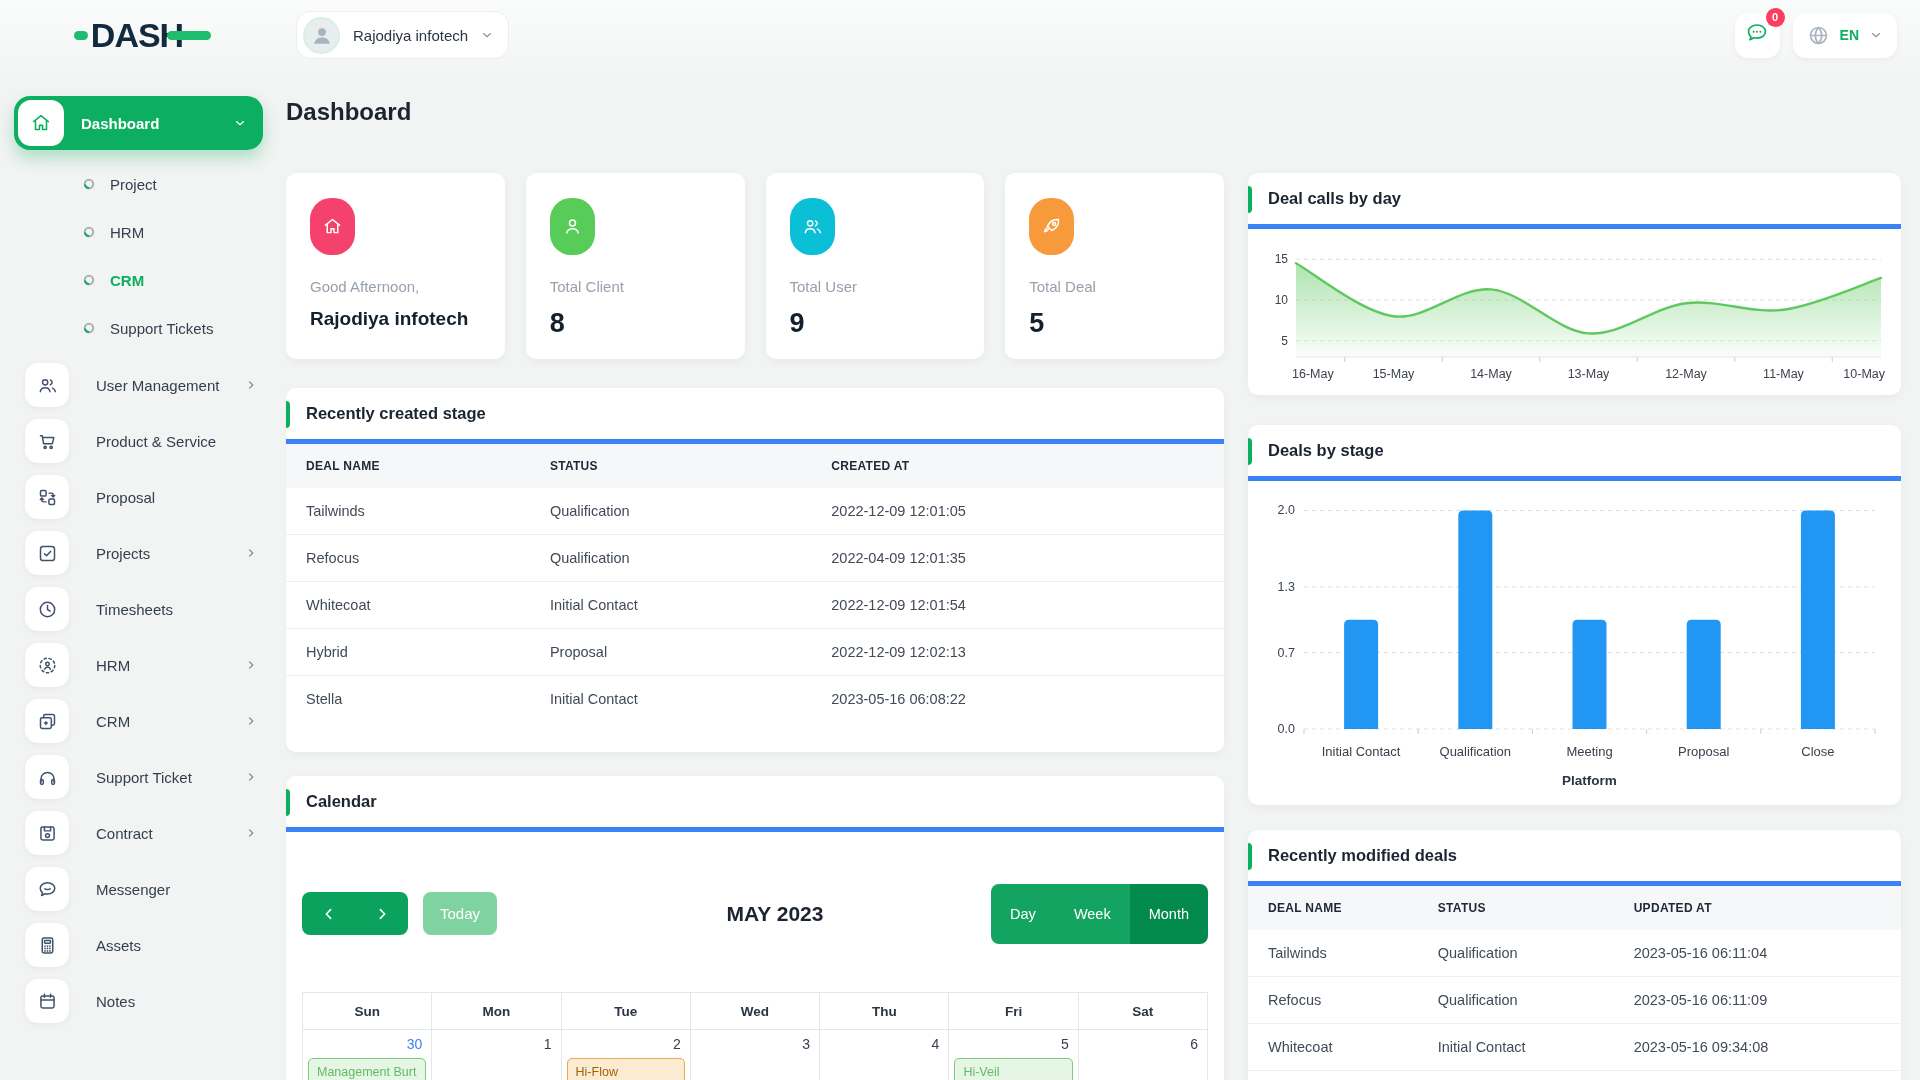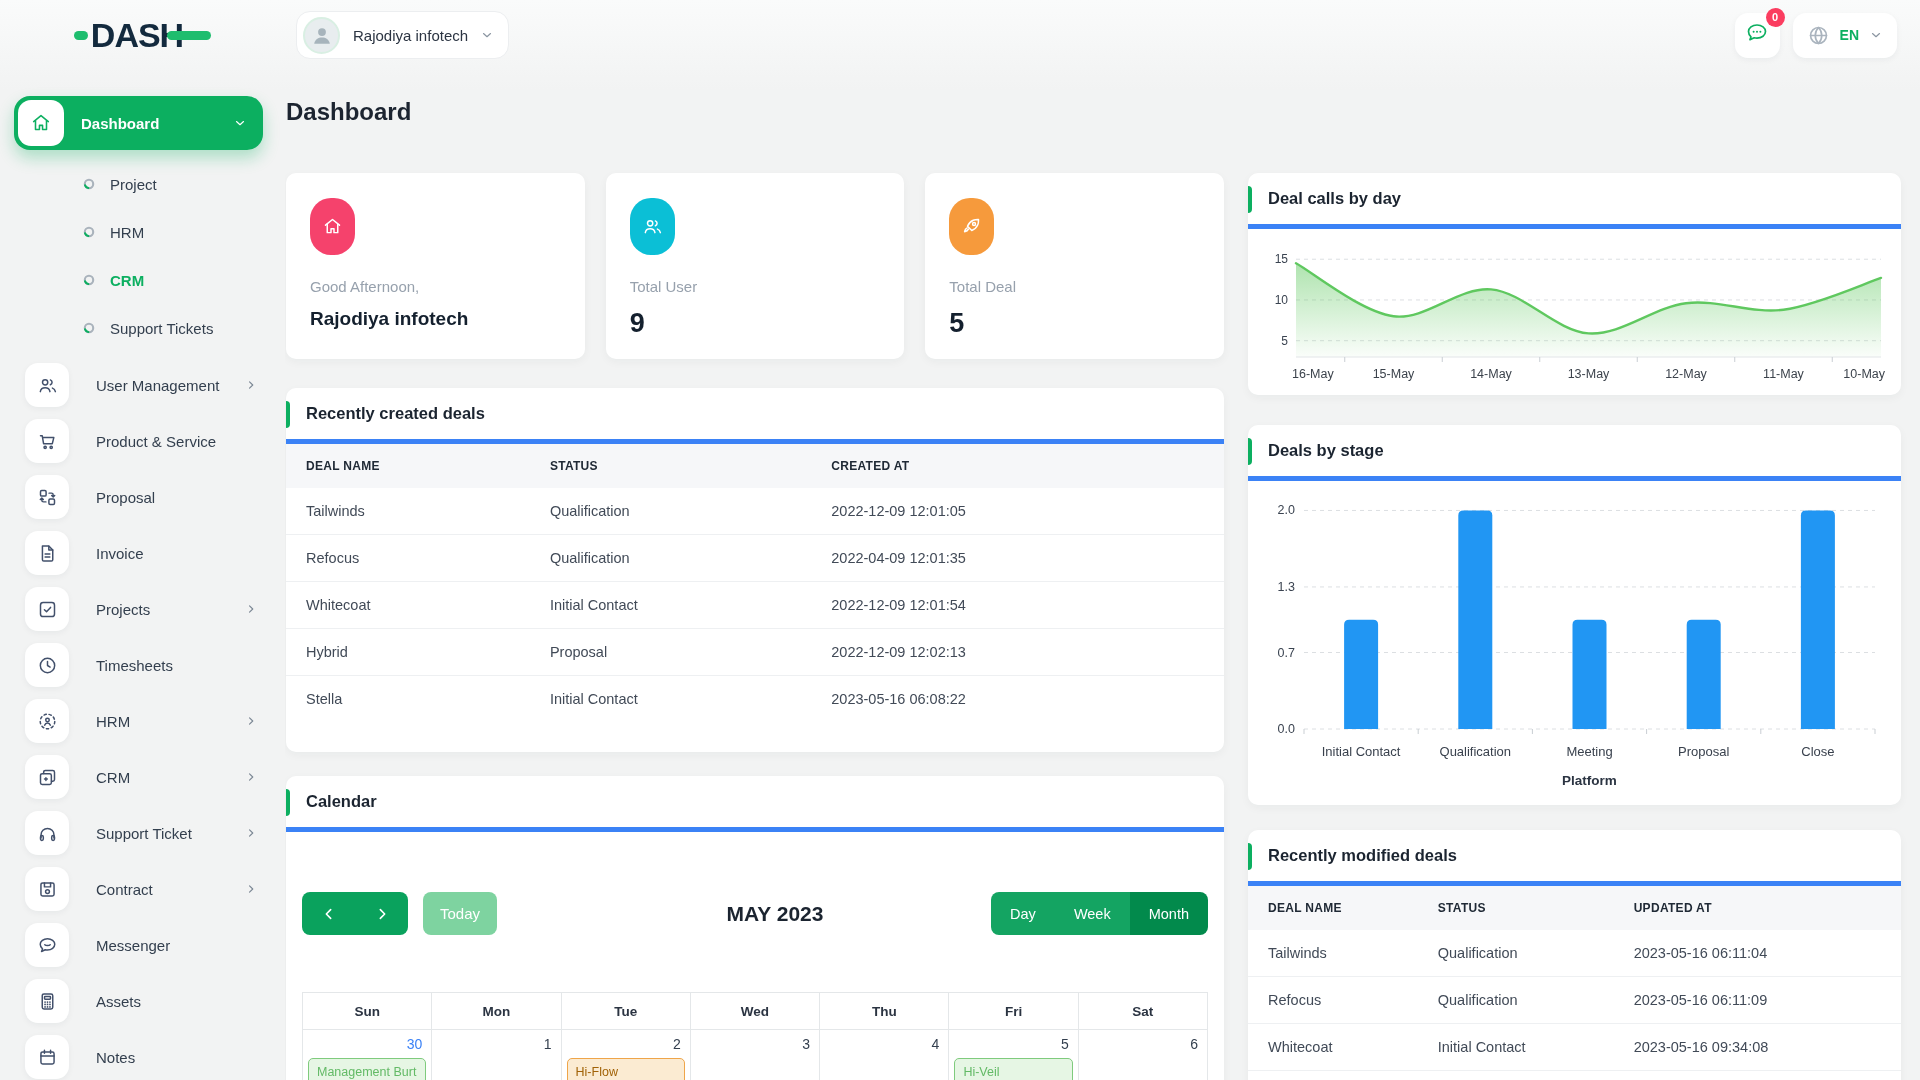--- a/index.html
+++ b/index.html
@@ -78,21 +78,21 @@
   .chart-wrap { padding:6px 12px 6px 12px; }
   svg text { font-family:"Liberation Sans","DejaVu Sans",sans-serif; }
 
   
   .cal-toolbar { position:relative; display:flex; align-items:center; margin:60px 16px 0; height:43px; }
   .cal-nav { display:flex; height:43px; border-radius:8px; overflow:hidden; }
   .cal-nav button { width:53px; border:none; background:#0AA25D; color:#fff; cursor:pointer; display:flex; align-items:center; justify-content:center; }
   .cal-nav button svg { width:16px; height:16px; }
   .today-btn { margin-left:15px; height:43px; padding:0 17px; border:none; border-radius:8px; background:#7ED3A0; color:#fff; font-size:15px; cursor:pointer; font-family:inherit; }
   .cal-title { position:absolute; left:0; right:0; text-align:center; font-size:21px; font-weight:700; color:#1b2430; pointer-events:none;margin-left:40px; }
-  .view-group { margin-left:auto; display:flex; height:43px; border-radius:8px; overflow:hidden; }
+  .view-group { margin-left:auto; display:flex; height:60px; border-radius:8px; overflow:hidden; }
   .view-group button { border:none; padding:0 19px; background:#14A462; color:#fff; font-size:14.5px; cursor:pointer; font-family:inherit; }
   .view-group button.active { background:#028A4C; }
   .cal-grid { margin:57px 16px 0; width:calc(100% - 32px); border-collapse:collapse; table-layout:fixed; }
   .cal-grid th { border:1px solid #e4e7e9; height:37px; font-size:13.5px; font-weight:700; color:#2b3442; background:#fff; }
   .cal-grid td { border:1px solid #e4e7e9; height:160px; vertical-align:top; padding:0; }
   .date-num { text-align:right; padding:6px 9px 3px; font-size:14px; color:#333f4e; }
   .date-num.muted { color:#3b82f6; }
   .event { margin:3px 5px; border-radius:5px; padding:6px 8px; font-size:12.5px; border:1px solid; cursor:pointer; }
   .event.green { background:#E6F6E4; border-color:#7FCB7D; color:#63BA66; }
   .event.orange { background:#FBEBD2; border-color:#EFA549; color:#a16207; } .gap1 { margin-top:29px; } .gap2 { margin-top:24px; }
@@ -245,31 +245,20 @@
               <rect x="4" y="4" width="6.4" height="6.4" rx="1.4"></rect>
               <rect x="13.6" y="13.6" width="6.4" height="6.4" rx="1.4"></rect>
               <path d="M13.8 7h2.7a2 2 0 0 1 2 2v2.2m-1.7-1.5 1.7 1.7 1.7-1.7"></path>
               <path d="M10.2 17H7.5a2 2 0 0 1-2-2v-2.2m-1.7 1.5 1.7-1.7 1.7 1.7"></path>
             </svg>
           </span>
     <span class="nav-label">Proposal</span>
 
   </li>
 
-  <li>
-    <span class="nav-iconbox">
-            <svg viewBox="0 0 24 24" fill="none" stroke="currentColor" stroke-width="1.7" stroke-linecap="round" stroke-linejoin="round">
-              <path d="M6.2 3.5h7.3L18 8v11a1.5 1.5 0 0 1-1.5 1.5h-8.8A1.5 1.5 0 0 1 6.2 19z"></path>
-              <path d="M13.5 3.8V8H18"></path>
-              <path d="M9.3 12.5h5.4M9.3 16h5.4"></path>
-            </svg>
-          </span>
-    <span class="nav-label">Invoice</span>
-
-  </li>
 
   <li>
     <span class="nav-iconbox">
             <svg viewBox="0 0 24 24" fill="none" stroke="currentColor" stroke-width="1.7" stroke-linecap="round" stroke-linejoin="round">
               <rect x="4" y="4" width="16" height="16" rx="3"></rect>
               <path d="m8.5 12.2 2.4 2.4 4.6-5"></path>
             </svg>
           </span>
     <span class="nav-label">Projects</span>
     <span class="chev">
@@ -400,20 +389,30 @@
     <div class="stat-icon" style="background: rgb(245, 66, 108);">
                 <svg viewBox="0 0 24 24" fill="none" stroke="currentColor" stroke-width="1.7" stroke-linecap="round" stroke-linejoin="round">
                   <path d="M4 10.5 12 4l8 6.5"></path>
                   <path d="M6 9.5V19h4.3v-4.4h3.4V19H18V9.5"></path>
                 </svg>
               </div>
     <div class="stat-label">Good Afternoon,</div>
     <div class="stat-value name">Rajodiya infotech</div>
   </div>
 
+  <div class="stat-card">
+    <div class="stat-icon" style="background: rgb(88, 204, 88);">
+                <svg viewBox="0 0 24 24" fill="none" stroke="currentColor" stroke-width="1.7" stroke-linecap="round" stroke-linejoin="round">
+                  <circle cx="12" cy="8" r="3.4"></circle>
+                  <path d="M5.5 19.5c.6-3.3 3.3-5 6.5-5s5.9 1.7 6.5 5"></path>
+                </svg>
+              </div>
+    <div class="stat-label">Total Client</div>
+    <div class="stat-value">8</div>
+  </div>
 
   <div class="stat-card">
     <div class="stat-icon" style="background: rgb(11, 191, 214);">
                 <svg viewBox="0 0 24 24" fill="none" stroke="currentColor" stroke-width="1.7" stroke-linecap="round" stroke-linejoin="round">
                   <circle cx="9.3" cy="8.4" r="3"></circle>
                   <path d="M3.8 19c.5-2.8 2.7-4.3 5.5-4.3s5 1.5 5.5 4.3"></path>
                   <path d="M15.3 5.6a3 3 0 0 1 0 5.6"></path>
                   <path d="M17.6 15c1.9.7 3 2 3.4 4"></path>
                 </svg>
               </div>
@@ -428,21 +427,21 @@
                   <circle cx="14.9" cy="9.1" r="1.7"></circle>
                   <path d="M7 13.5c-1.4.6-2.5 2-2.9 4.4 2.4-.4 3.8-1.5 4.4-2.9"></path>
                 </svg>
               </div>
     <div class="stat-label">Total Deal</div>
     <div class="stat-value">5</div>
   </div>
 </div>
 
         <section class="card gap1">
-          <div class="card-head accent">Recently created deals</div>
+          <div class="card-head accent">Recently created stage</div>
           <table class="deal-table">
             <colgroup>
                 <col>
                 <col>
                 <col>
               </colgroup>
             <thead>
                 <tr>
   <th>DEAL NAME</th>
 

